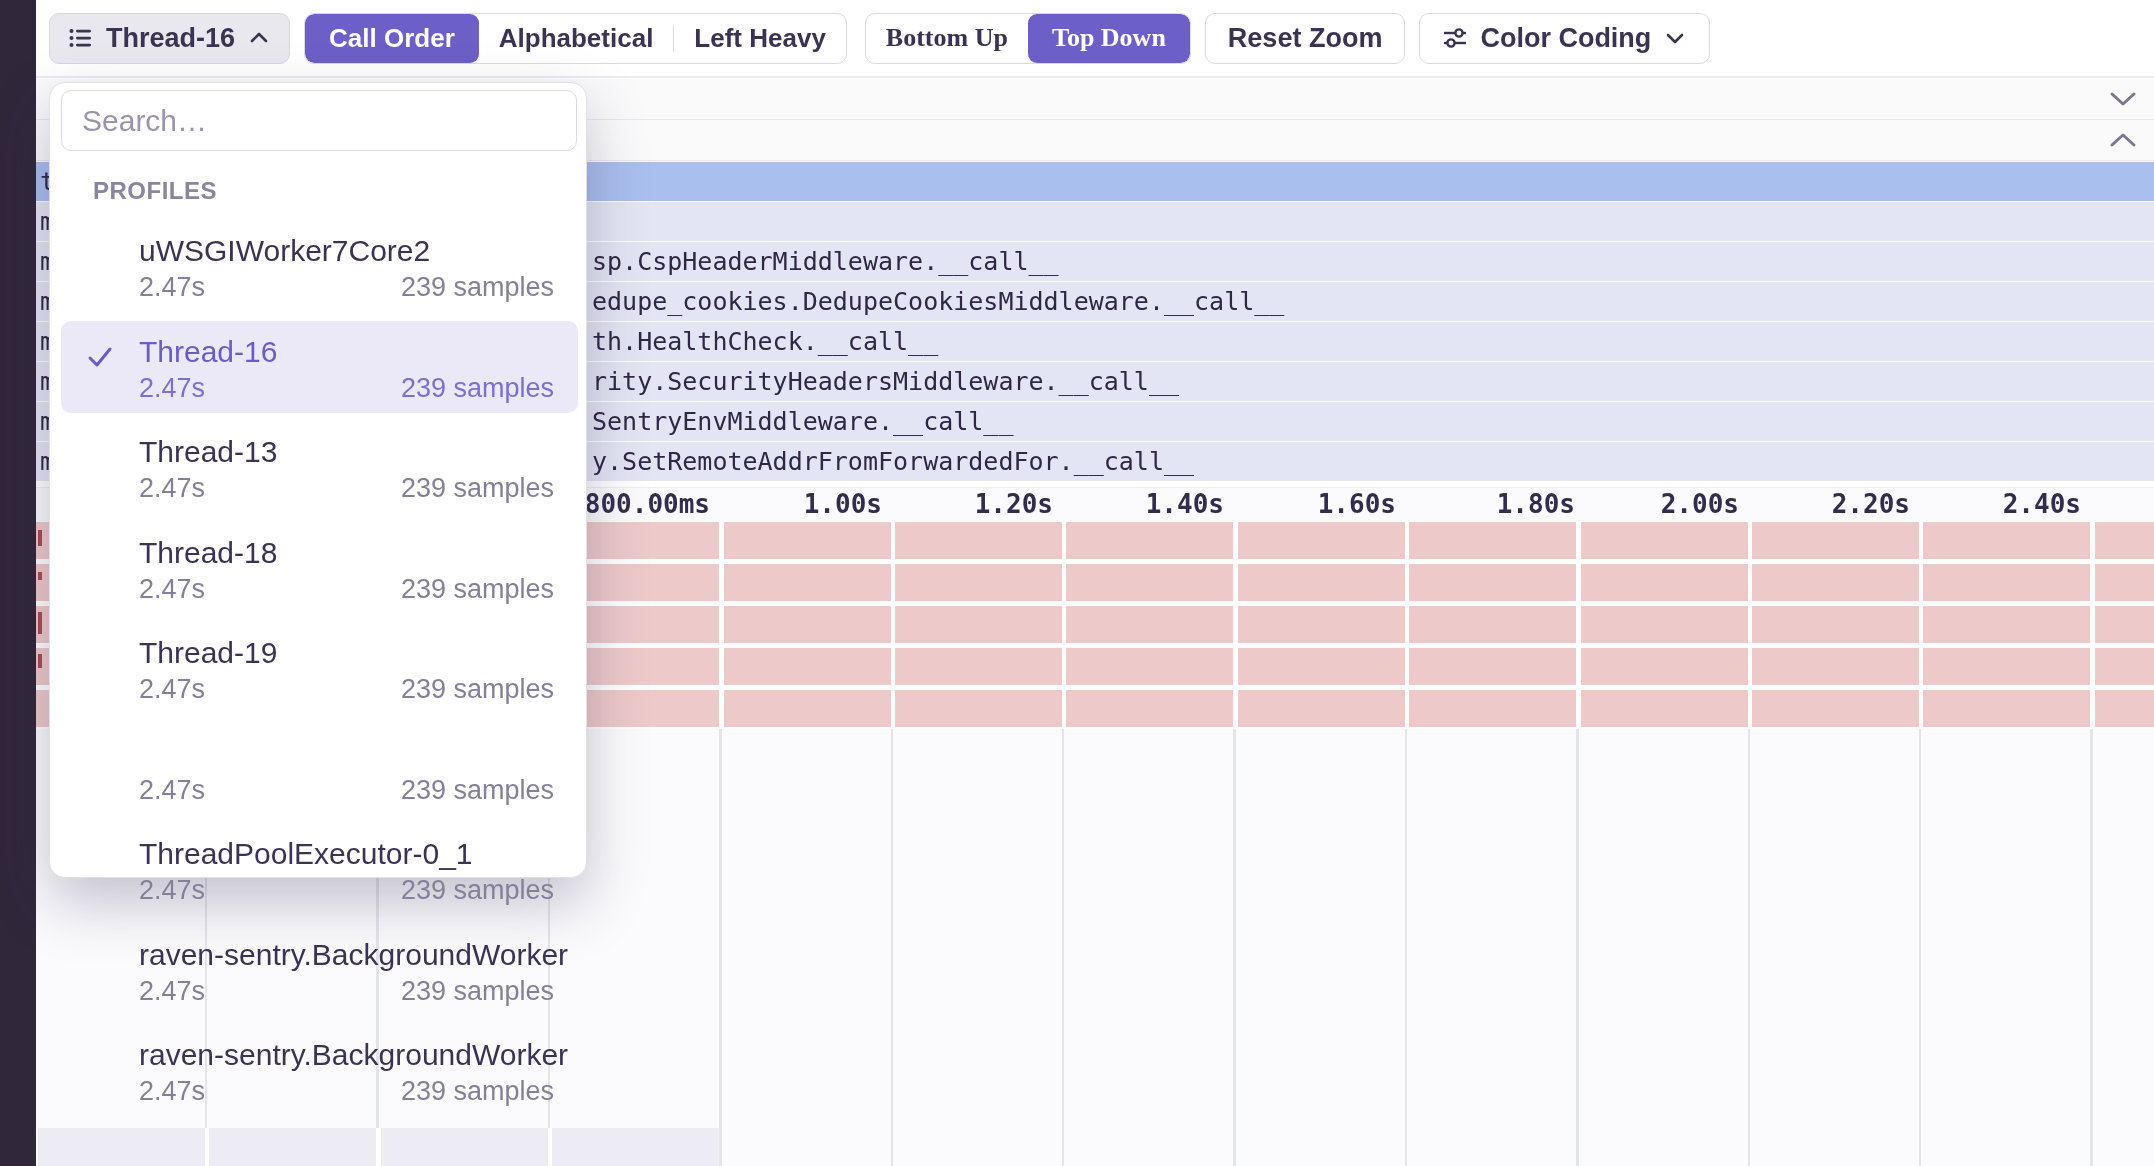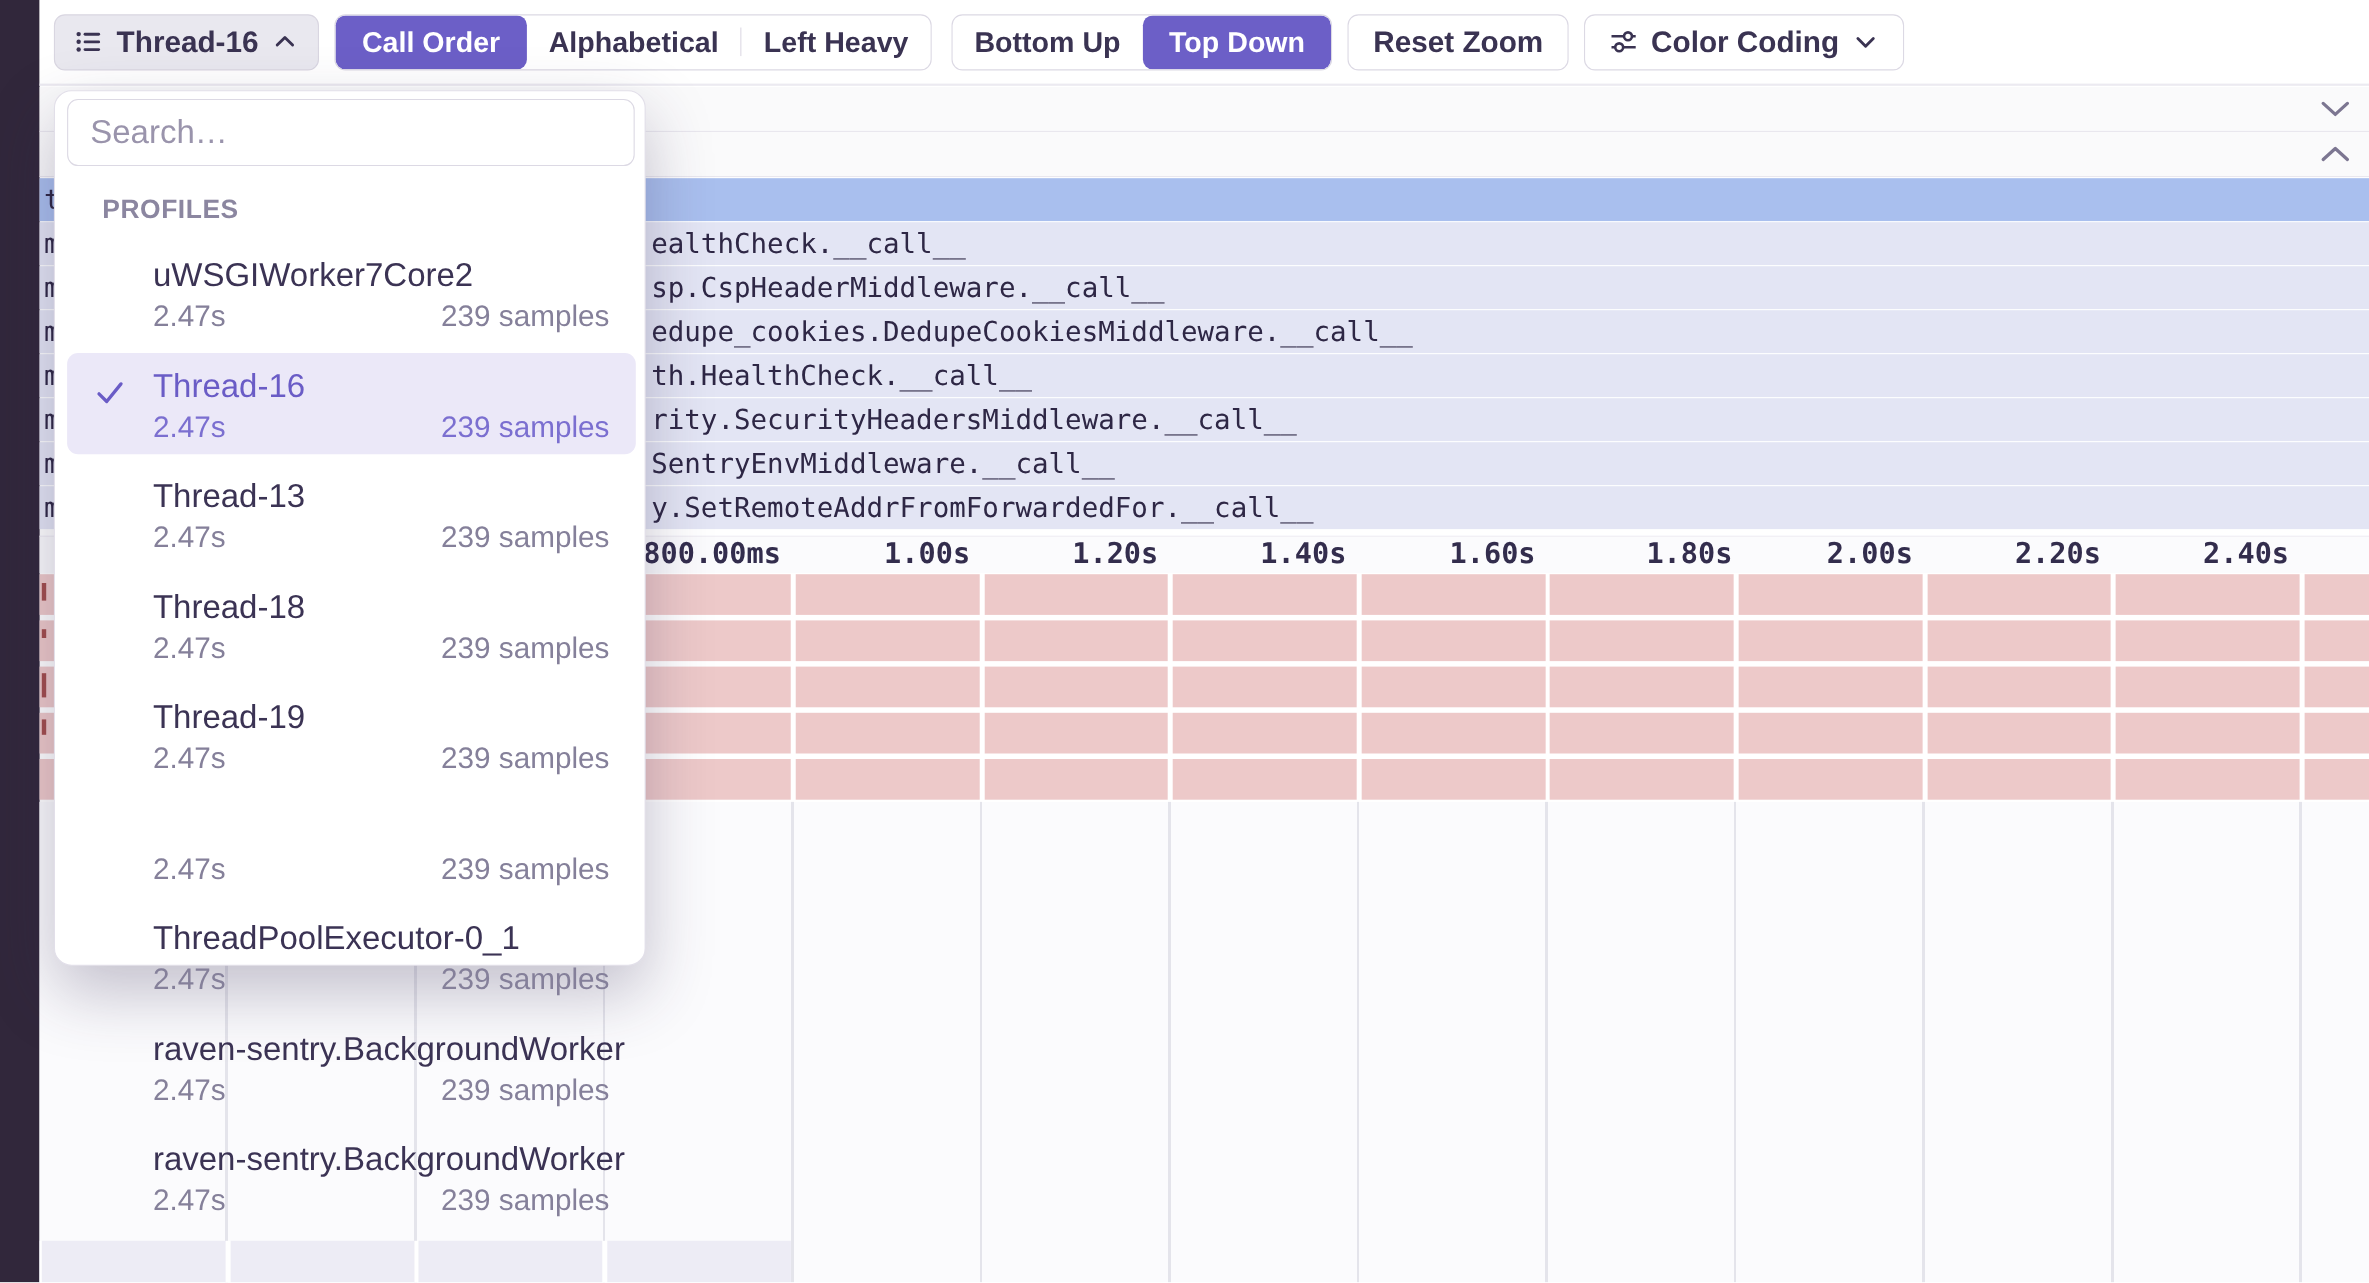--- a/index.html
+++ b/index.html
@@ -113,21 +113,21 @@
       </span>
     </div>
 
     <div class="seg-group">
       <div class="seg active">Call Order</div>
       <div class="seg">Alphabetical</div>
       <div class="seg-divider"></div>
       <div class="seg">Left Heavy</div>
     </div>
 
-    <div class="seg-group" style="margin-left:4px;">
+    <div class="seg-group" style="margin-left:4px;font-family:Liberation Serif, serif;">
       <div class="seg">Bottom Up</div>
       <div class="seg active">Top Down</div>
     </div>
 
 
     <div class="tbtn plain-btn">
       <span>Reset Zoom</span>
     </div>
 
     <div class="tbtn plain-btn">
@@ -164,21 +164,20 @@
         </svg>
     </span>
   </div>
 
   <div class="row row-selected">
     <span class="edge-letter">t</span>
   </div>
 
   <div class="row frame-row" style="top:202px;">
     <span class="edge-letter">m</span>
-    <span class="frame-label">ealthCheck.__call__</span>
   </div>
   <div class="row frame-row" style="top:242px;">
     <span class="edge-letter">m</span>
     <span class="frame-label">sp.CspHeaderMiddleware.__call__</span>
   </div>
   <div class="row frame-row" style="top:282px;">
     <span class="edge-letter">m</span>
     <span class="frame-label">edupe_cookies.DedupeCookiesMiddleware.__call__</span>
   </div>
   <div class="row frame-row" style="top:322px;">

